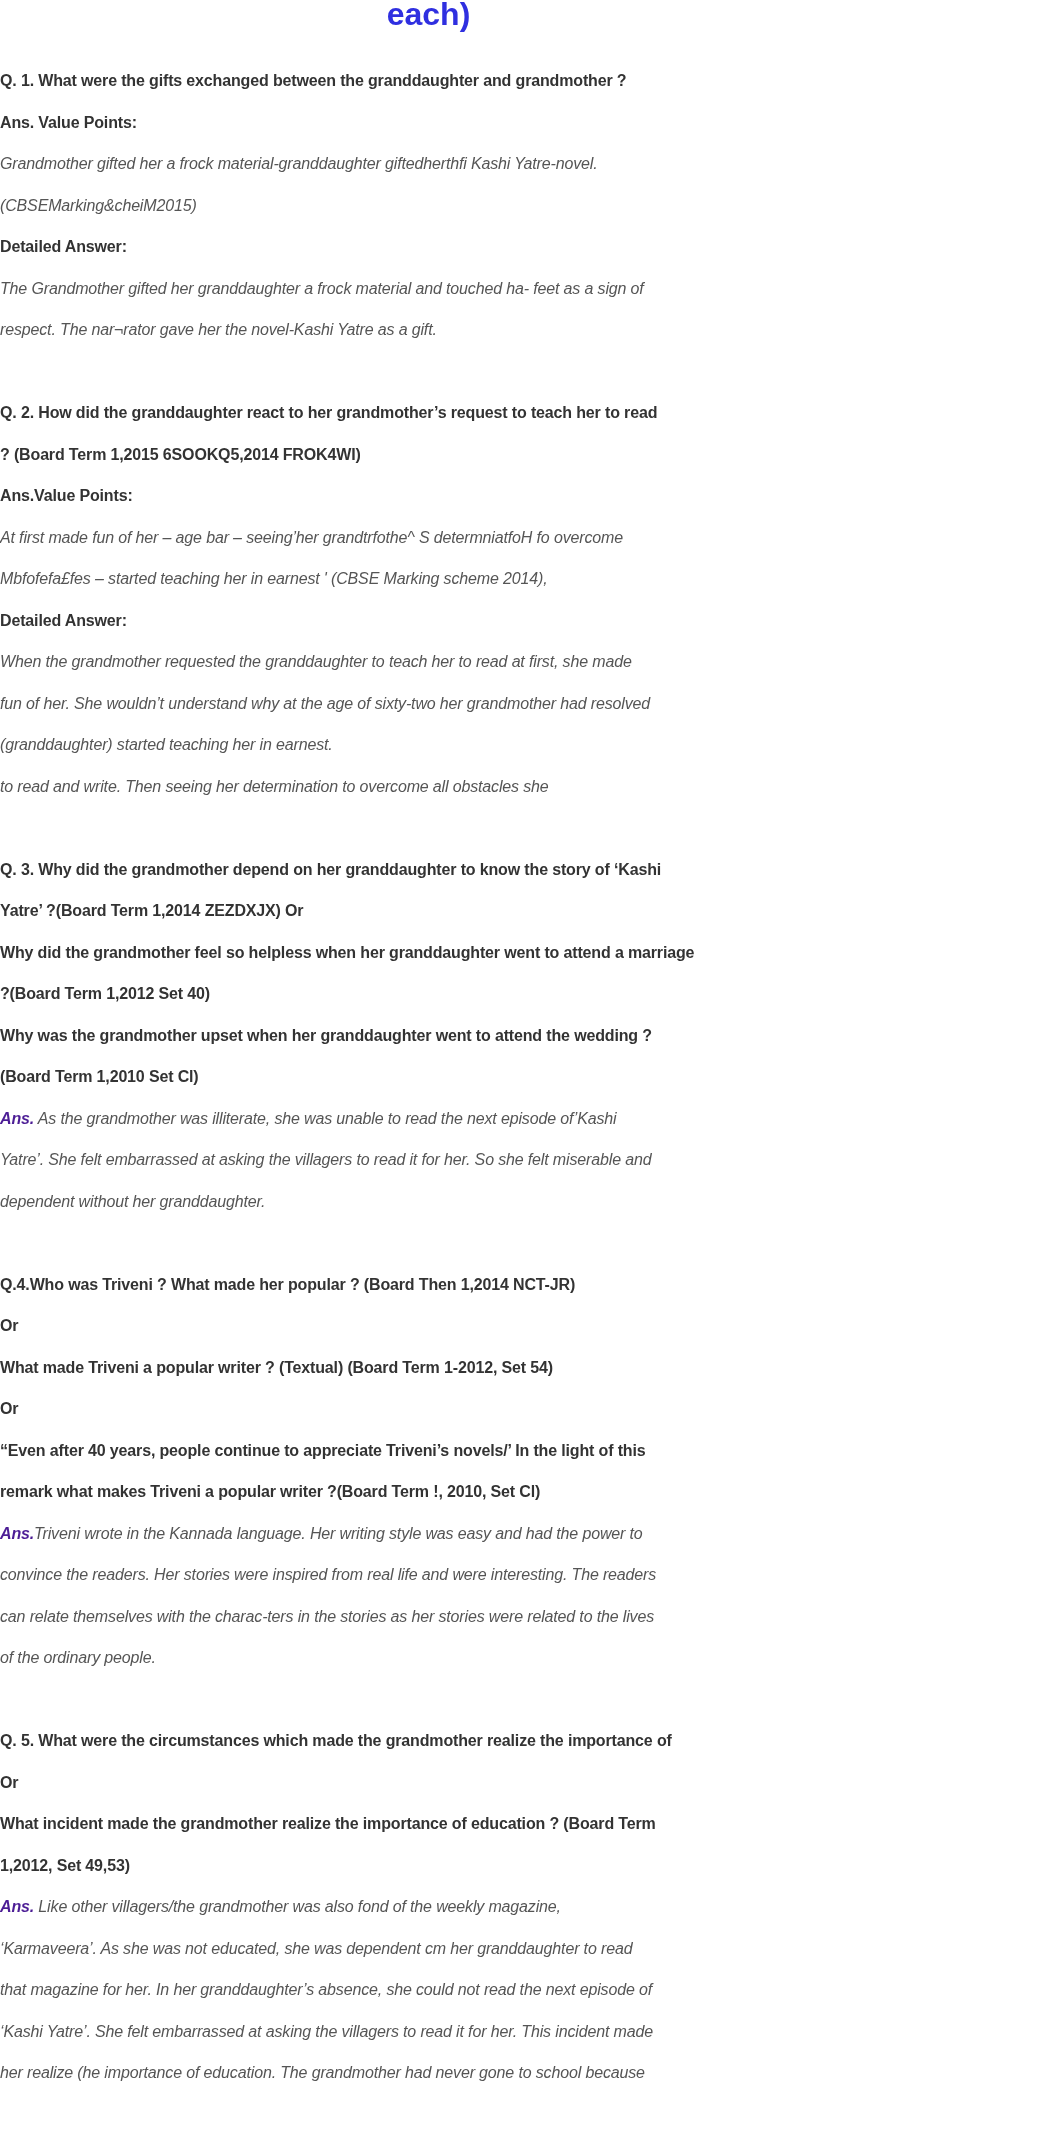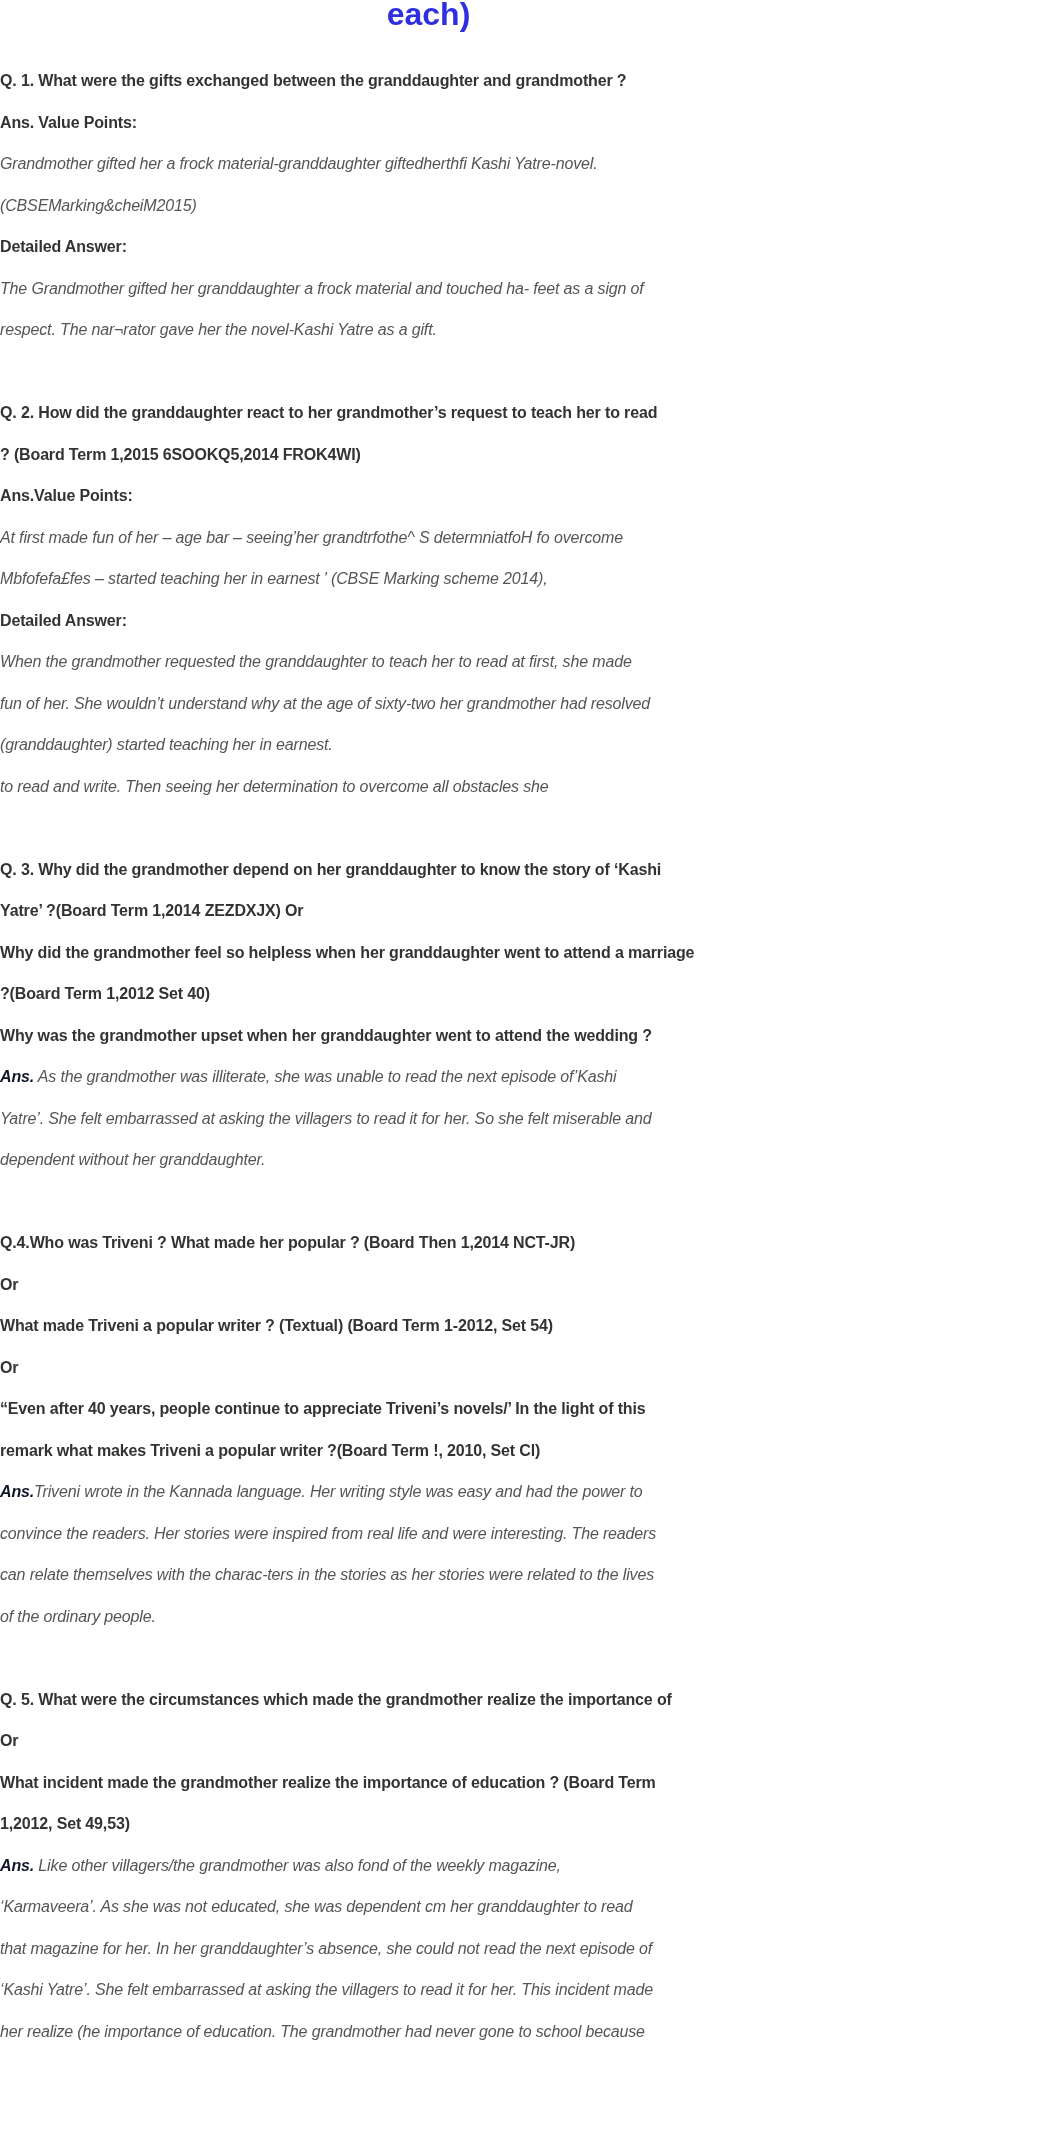--- a/index.html
+++ b/index.html
@@ -31,21 +31,21 @@
       margin: 0;
       padding: 0;
       white-space: nowrap;
       letter-spacing: -0.15px;
     }
     .q { color: #333333; font-weight: 700; }
     .label { color: #333333; font-weight: 700; }
     .txt { color: #555555; font-weight: 400; font-style: italic; }
     .spacer { height: 41.5px; }
     .top-gap { height: 22px; }
-    b.ans-lbl { color: #0f172a; font-weight: 700; }
+    b.ans-lbl { color: #4c1d95; font-weight: 700; }
   </style>
 </head>
 <body>
 
 <div class="page">
 
   <h2 class="heading">each)</h2>
   <div class="top-gap"></div>
 
   <div class="section">
@@ -72,20 +72,21 @@
     <p class="line txt">to read and write. Then seeing her determination to overcome all obstacles she</p>
   </div>
   <div class="spacer"></div>
 
   <div class="section">
     <p class="line q">Q. 3. Why did the grandmother depend on her granddaughter to know the story of ‘Kashi</p>
     <p class="line q">Yatre’ ?(Board Term 1,2014 ZEZDXJX) Or</p>
     <p class="line q">Why did the grandmother feel so helpless when her granddaughter went to attend a marriage</p>
     <p class="line q">?(Board Term 1,2012 Set 40)</p>
     <p class="line q">Why was the grandmother upset when her granddaughter went to attend the wedding ?</p>
+    <p class="line q">(Board Term 1,2010 Set Cl)</p>
     <p class="line txt"><b class="ans-lbl">Ans.</b><span> As the grandmother was illiterate, she was unable to read the next episode of’Kashi</span></p>
     <p class="line txt">Yatre’. She felt embarrassed at asking the villagers to read it for her. So she felt miserable and</p>
     <p class="line txt">dependent without her granddaughter.</p>
   </div>
   <div class="spacer"></div>
 
   <div class="section">
     <p class="line q">Q.4.Who was Triveni ? What made her popular ? (Board Then 1,2014 NCT-JR)</p>
     <p class="line q">Or</p>
     <p class="line q">What made Triveni a popular writer ? (Textual) (Board Term 1-2012, Set 54)</p>

